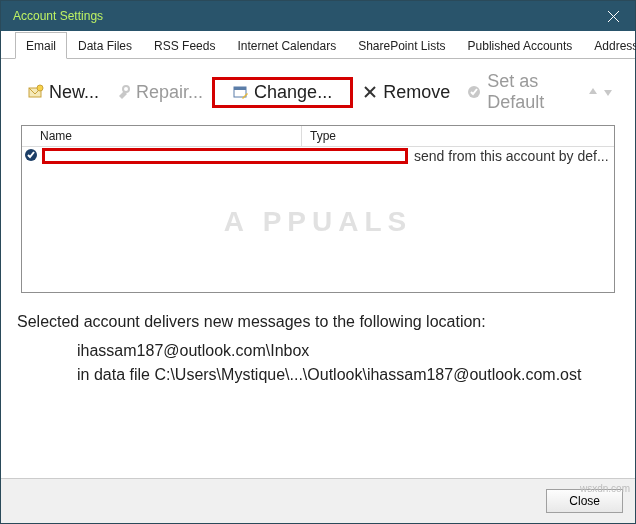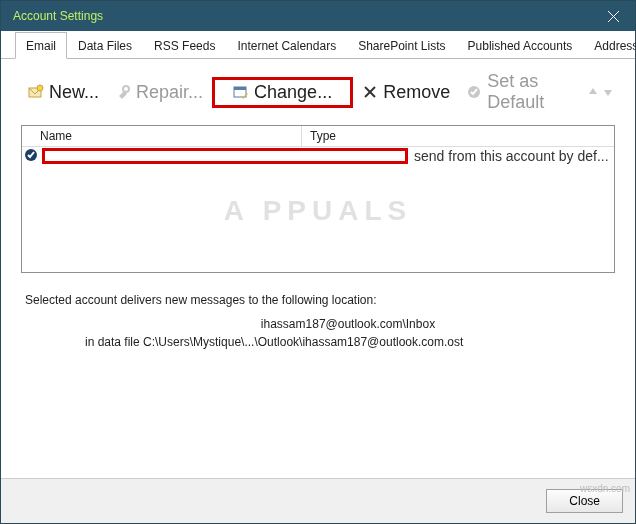--- a/index.html
+++ b/index.html
@@ -85,21 +85,21 @@
   .tbtn.disabled { color: #9a9a9a; cursor: default; }
   .tbtn .ic { width: 16px; height: 16px; display:flex; align-items:center; justify-content:center; }
   .highlight-change {
     border: 3px solid #d40000;
     padding: 2px 18px;
   }
   .arrow-btn { width:16px; height:16px; color:#bbb; display:flex;align-items:center;justify-content:center; }
   .list-wrap {
     margin: 0 20px;
     border: 1px solid #8f8f8f;
-    height: 148px;
+    height: 168px;
     overflow: hidden;
     position: relative;
     background:#fff;
   }
   .list-head {
     display: flex;
     background: #fff;
     border-bottom: 1px solid #dcdcdc;
     font-size: 12px;
     color: #222;
@@ -126,22 +126,22 @@
     left:50%; top:58%;
     transform:translate(-50%,-50%);
     font-size:28px;
     font-weight:bold;
     letter-spacing:6px;
     color: rgba(120,120,120,0.22);
     display:flex; align-items:center;
     pointer-events:none;
   }
   .bottom-info {
-    padding: 20px 24px 10px 24px;
-    font-size: 12px;
+    padding: 20px 24px 10px 16px;
+    font-size: 16px;
     color:#222;
   }
   .bottom-info .path { padding: 8px 0 0 60px; line-height:1.5; }
   .footer {
     margin-top: auto;
     border-top: 1px solid #ccc;
     padding: 10px 12px;
     display:flex;
     justify-content:flex-end;
     background:#f0f0f0;
@@ -260,21 +260,21 @@
       </span>
       <div class="redbox"></div>
       <div class="row-type">send from this account by def...</div>
     </div>
     <div class="watermark">A  PPUALS</div>
   </div>
 
   <div class="bottom-info">
     <div>Selected account delivers new messages to the following location:</div>
     <div class="path">
-      <div style="font-weight:normal;text-align:center;">ihassam187@outlook.com\Inbox</div>
+      <div style="font-weight:normal;">ihassam187@outlook.com\Inbox</div>
       <div>in data file C:\Users\Mystique\...\Outlook\ihassam187@outlook.com.ost</div>
     </div>
   </div>
 
   <div class="credit">wsxdn.com</div>
 
   <div class="footer">
     <button class="close-btn">Close</button>
   </div>
 </div>

